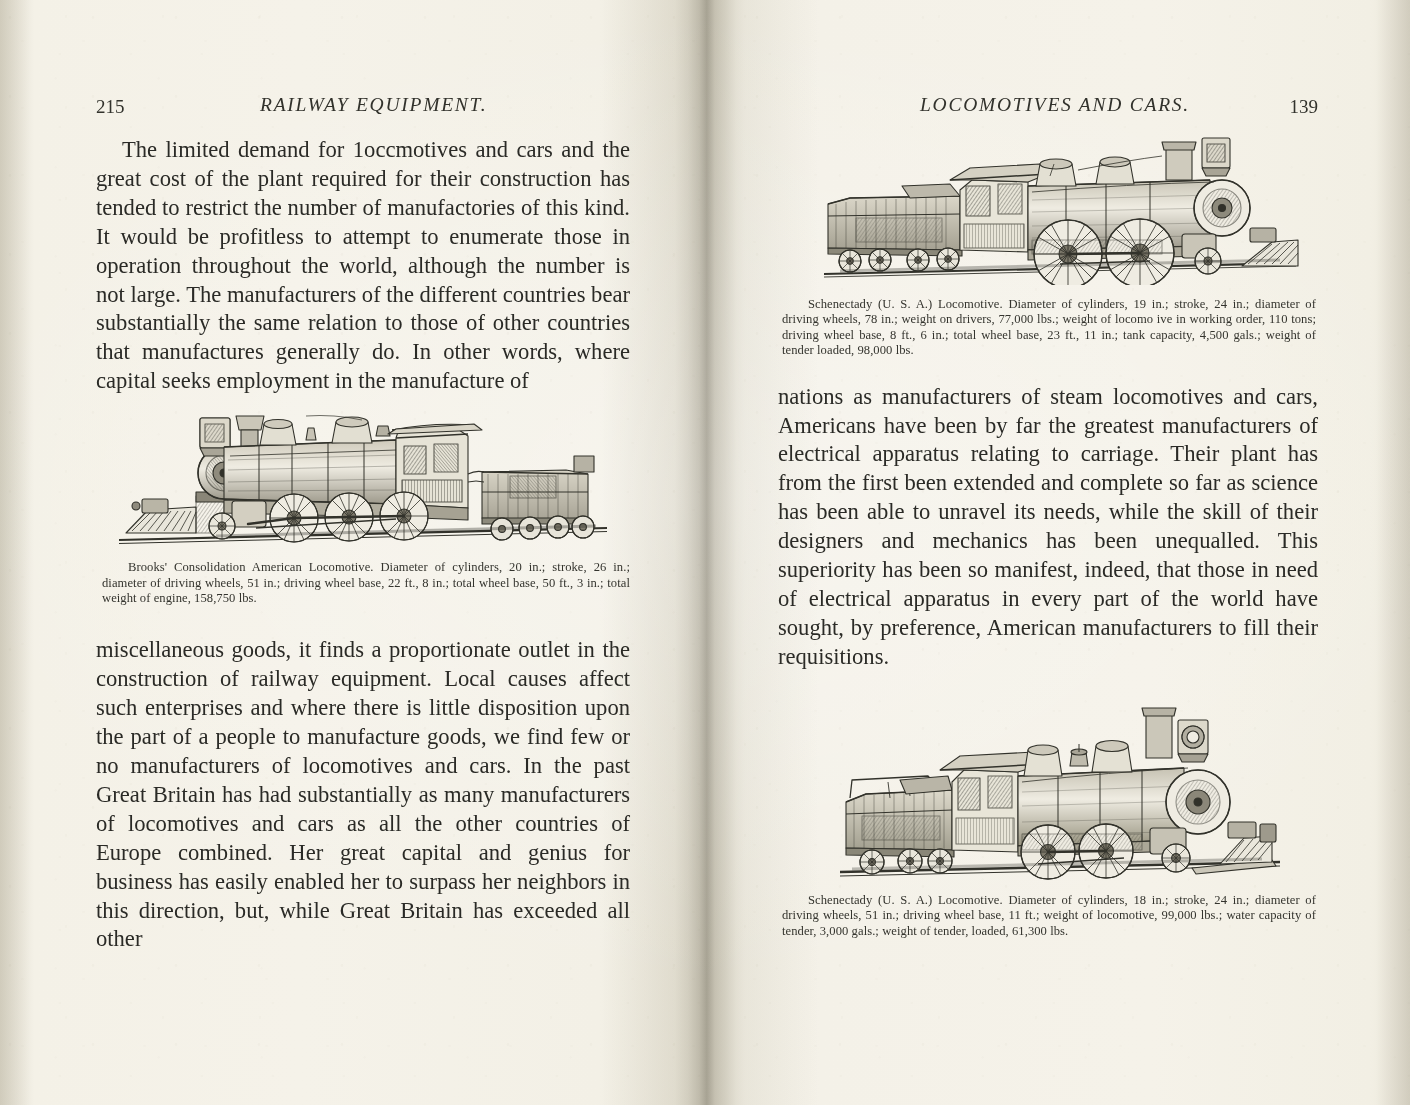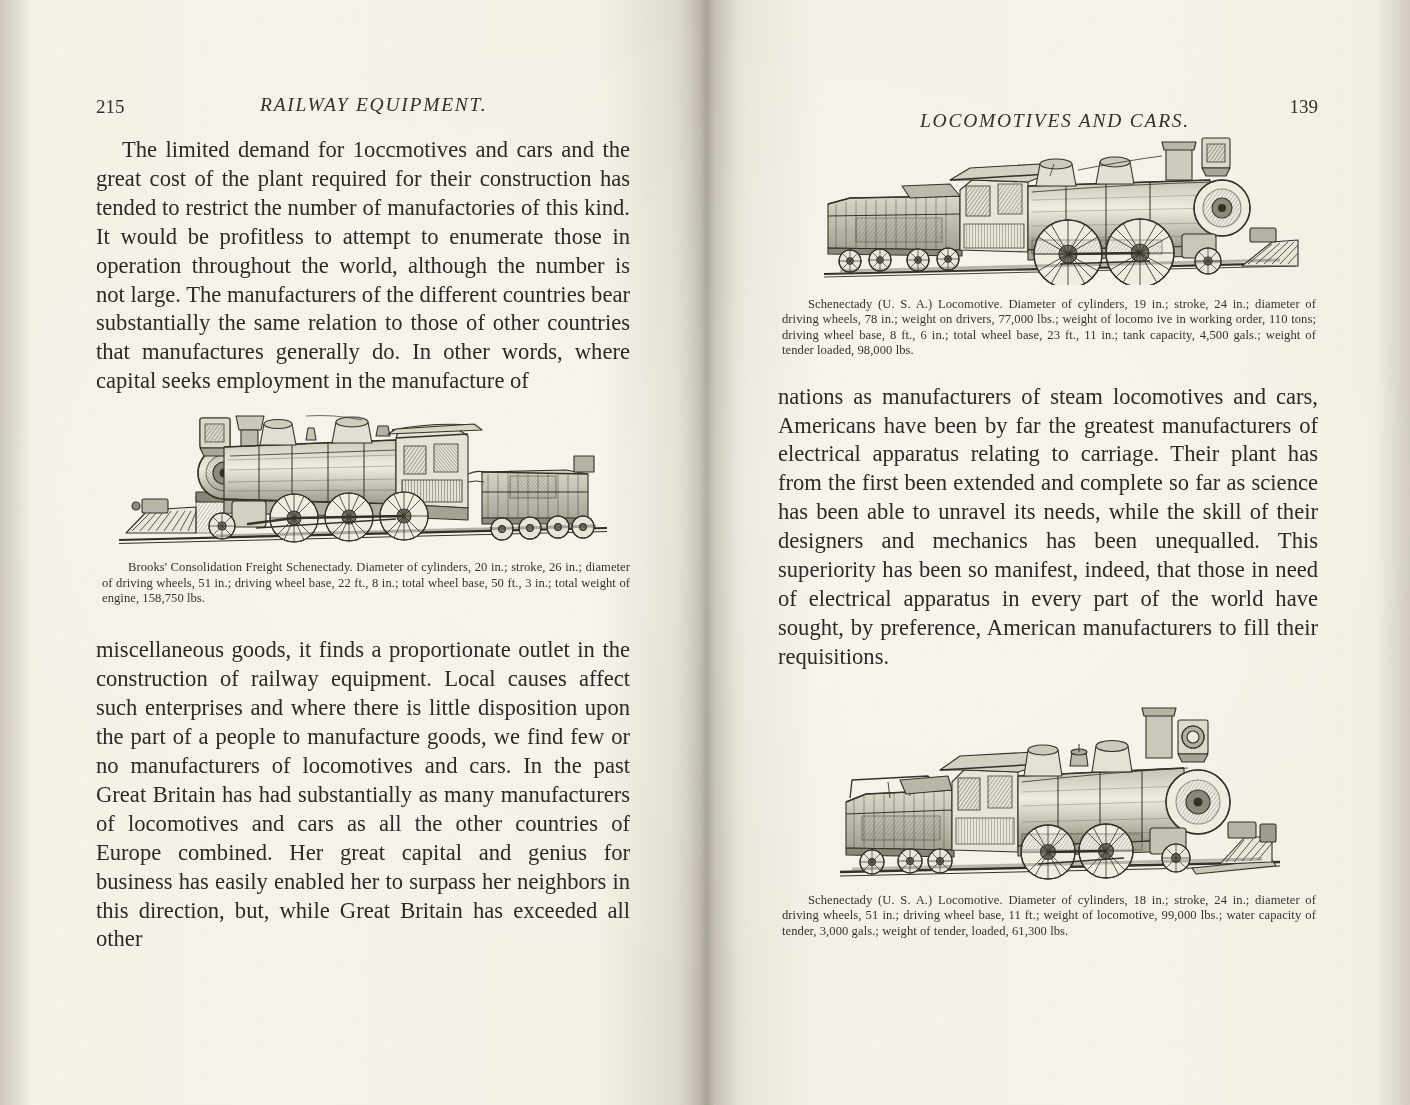--- a/index.html
+++ b/index.html
@@ -61,21 +61,21 @@
   #page-139{left:778px;width:540px;}
 
   .runhead{
     position:relative;height:30px;margin-top:94px;
     font-style:italic;font-size:19.5px;letter-spacing:.09em;
     color:#32322c;white-space:nowrap;
   }
   .runhead .folio{position:absolute;top:2px;font-style:normal;font-size:19px;letter-spacing:0;}
   #page-138 .runhead .folio{left:0;}
   #page-138 .runhead .rh-title{position:absolute;left:164px;top:0;}
-  #page-139 .runhead .rh-title{position:absolute;left:142px;top:16px;text-align:center;}
+  #page-139 .runhead .rh-title{position:absolute;left:142px;top:0;text-align:center;}
   #page-139 .runhead .folio{right:0;top:2px;}
 
   .para{
     font-size:22.6px;
     line-height:28.9px;
     text-align:justify;
     text-justify:inter-word;
     color:#2a2a26;
     margin:0;
     hyphens:none;
@@ -311,21 +311,21 @@
               <circle cx="487" cy="127" r="11" fill="#e7e4d9"></circle>
                 <circle cx="487" cy="127" r="11"></circle>
               <circle cx="487" cy="127" r="3.4" fill="#7f7b6d"></circle>
             </g>
 
             <path d="M120 136 L500 126" stroke-width="3" opacity=".35"></path>
           </g>
         </svg>
       </div>
       <figcaption class="caption" id="cap-brooks">
-        <span class="lead">Brooks' Consolidation Freight Schenectady.</span>
+        <span class="lead">Brooks' Consolidation American Locomotive.</span>
         <span>Diameter of cylinders, 20 in.; stroke, 26 in.; diameter of driving wheels, 51 in.; driving wheel base, 22 ft., 8 in.; total wheel base, 50 ft., 3 in.; total weight of engine, 158,750 lbs.</span>
       </figcaption>
     </figure>
 
     <p class="para" id="p138-para2">miscellaneous goods, it finds a proportionate outlet in the construction of railway equipment. Local causes affect such enterprises and where there is little disposition upon the part of a people to manufacture goods, we find few or no manufacturers of locomotives and cars.  In the past Great Britain has had substantially as many manufacturers of locomotives and cars as all the other countries of Europe combined.  Her great capital and genius for business has easily enabled her to surpass her neighbors in this direction, but, while Great Britain has exceeded all other</p>
   </div>
 
   <div class="page" id="page-139">
 
     <div class="runhead">

